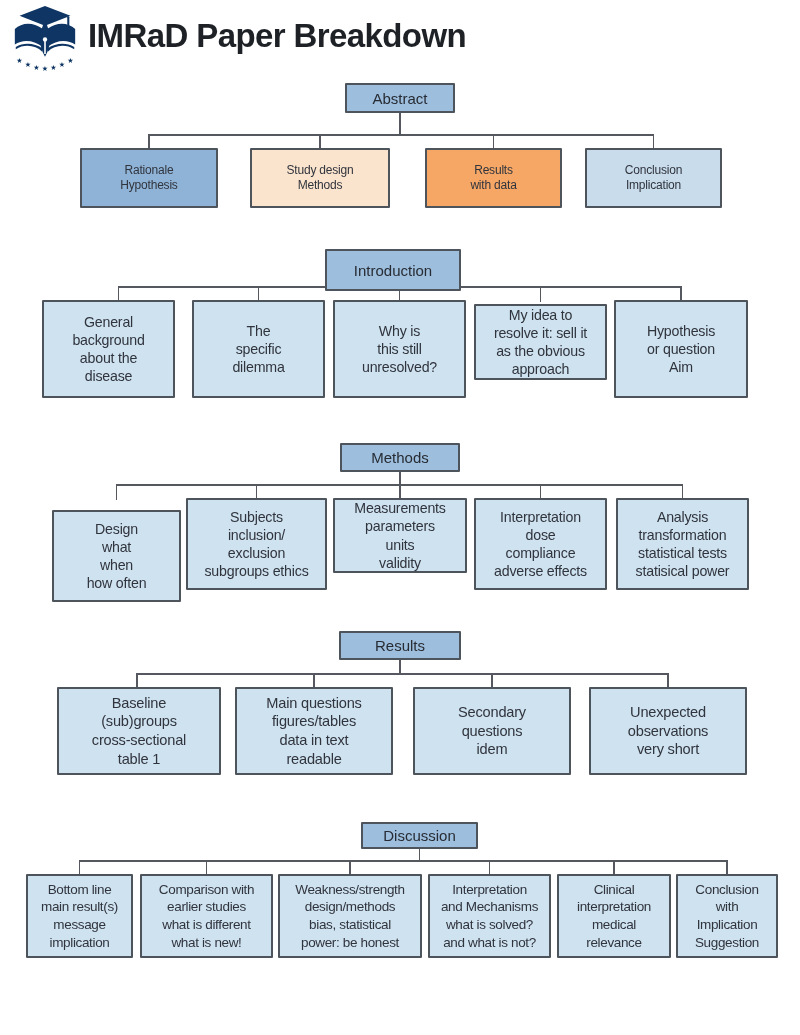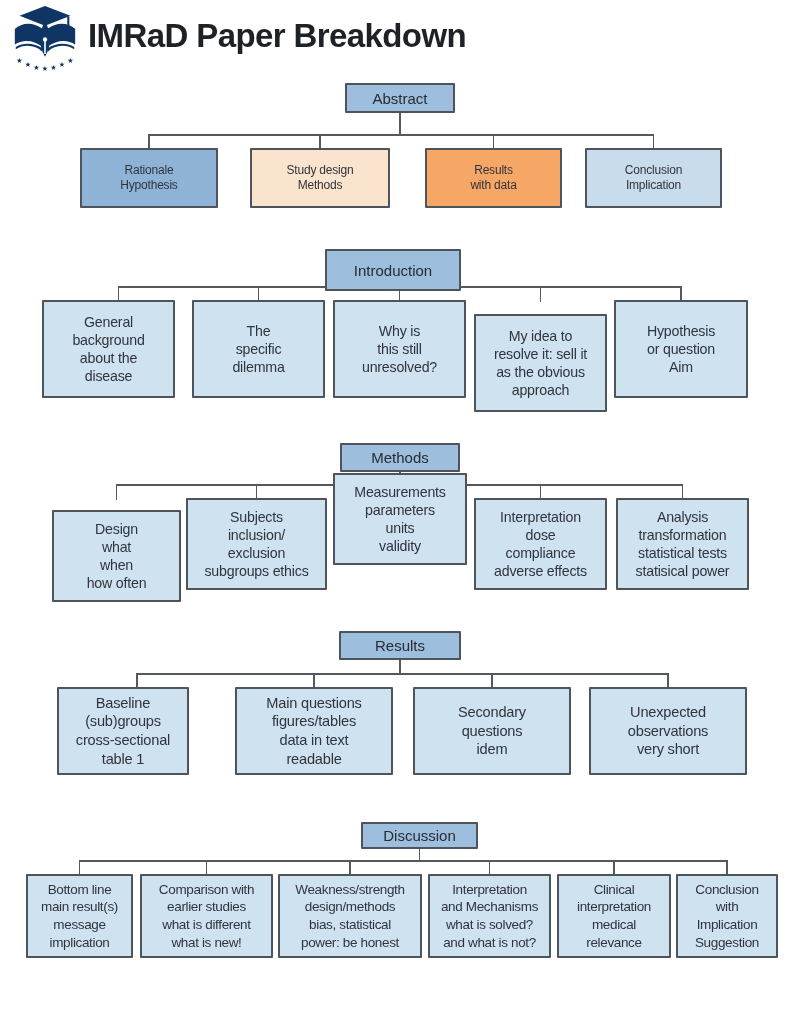--- a/index.html
+++ b/index.html
@@ -112,21 +112,21 @@
     <div class="box kid" style="left:192px;top:300px;width:133px;height:98px">
       <span>The
 specific
 dilemma</span>
     </div>
     <div class="box kid" style="left:333px;top:300px;width:133px;height:98px">
       <span>Why is
 this still
 unresolved?</span>
     </div>
-    <div class="box kid" style="left:474px;top:314px;width:133px;height:98px">
+    <div class="box kid" style="left:474px;top:304px;width:133px;height:76px">
       <span>My idea to
 resolve it: sell it
 as the obvious
 approach</span>
     </div>
     <div class="box kid" style="left:614px;top:300px;width:134px;height:98px">
       <span>Hypothesis
 or question
 Aim</span>
     </div>
@@ -141,21 +141,21 @@
 what
 when
 how often</span>
     </div>
     <div class="box kid" style="left:186px;top:498px;width:141px;height:92px">
       <span>Subjects
 inclusion/
 exclusion
 subgroups ethics</span>
     </div>
-    <div class="box kid" style="left:333px;top:473px;width:134px;height:92px">
+    <div class="box kid" style="left:333px;top:498px;width:134px;height:75px">
       <span>Measurements
 parameters
 units
 validity</span>
     </div>
     <div class="box kid" style="left:474px;top:498px;width:133px;height:92px">
       <span>Interpretation
 dose
 compliance
 adverse effects</span>
@@ -165,21 +165,21 @@
 transformation
 statistical tests
 statisical power</span>
     </div>
   </div>
 
   <div class="tree sec-results">
     <div class="box hdr" style="left:339px;top:631px;width:122px;height:29px">
       <span>Results</span>
     </div>
-    <div class="box kid" style="left:57px;top:687px;width:132px;height:88px">
+    <div class="box kid" style="left:57px;top:687px;width:164px;height:88px">
       <span>Baseline
 (sub)groups
 cross-sectional
 table 1</span>
     </div>
     <div class="box kid" style="left:235px;top:687px;width:158px;height:88px">
       <span>Main questions
 figures/tables
 data in text
 readable</span>

